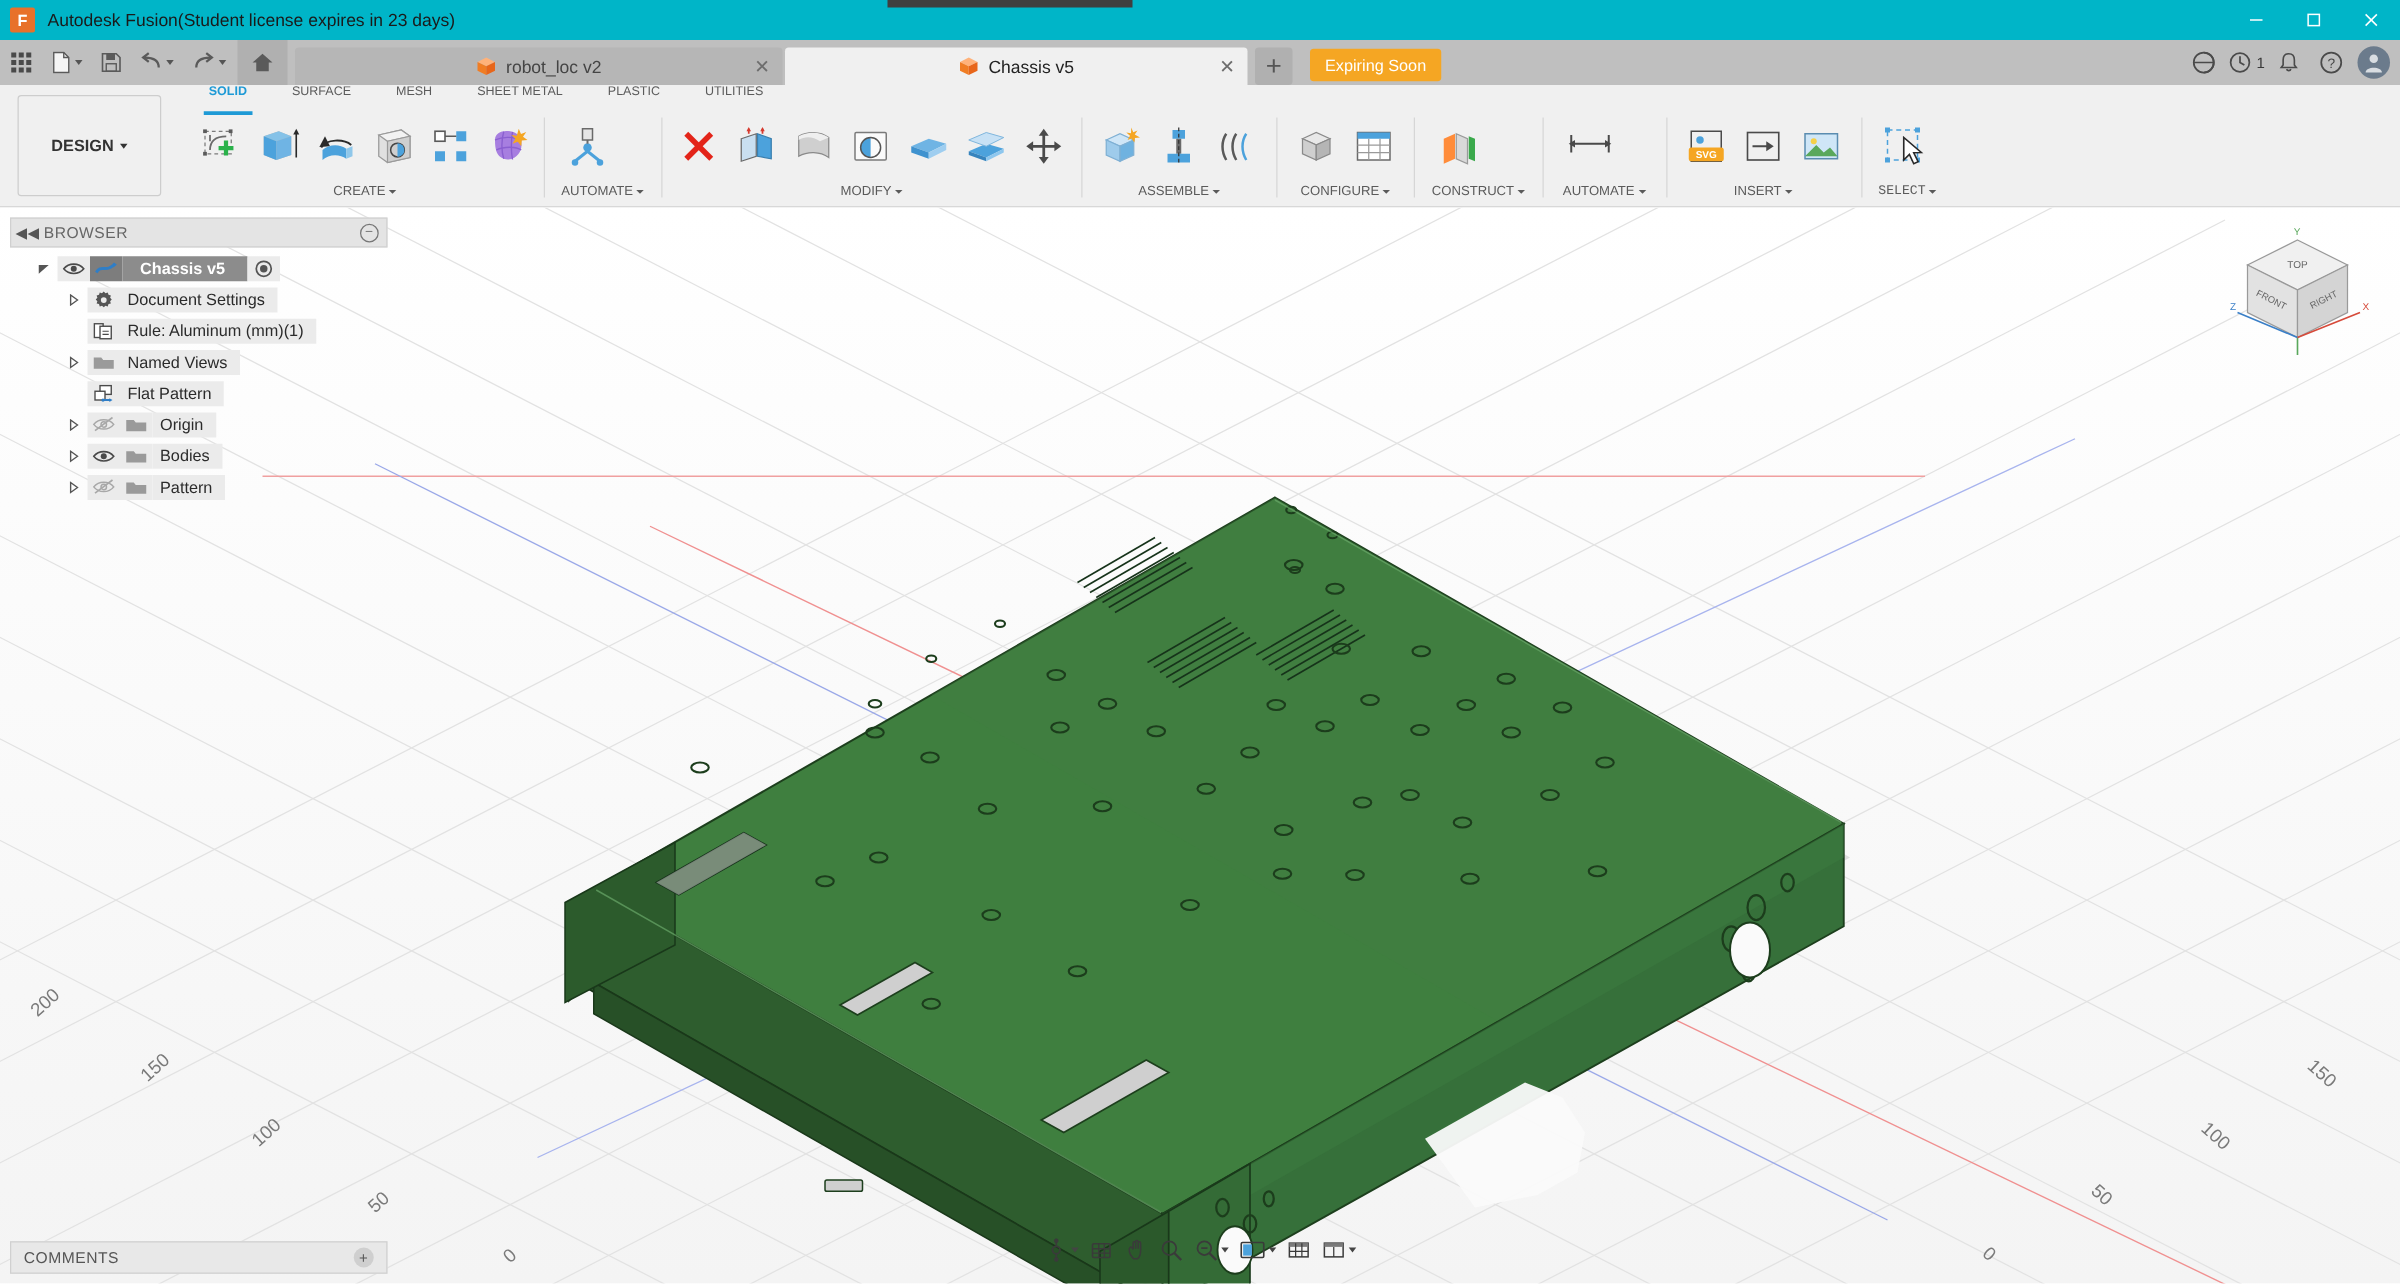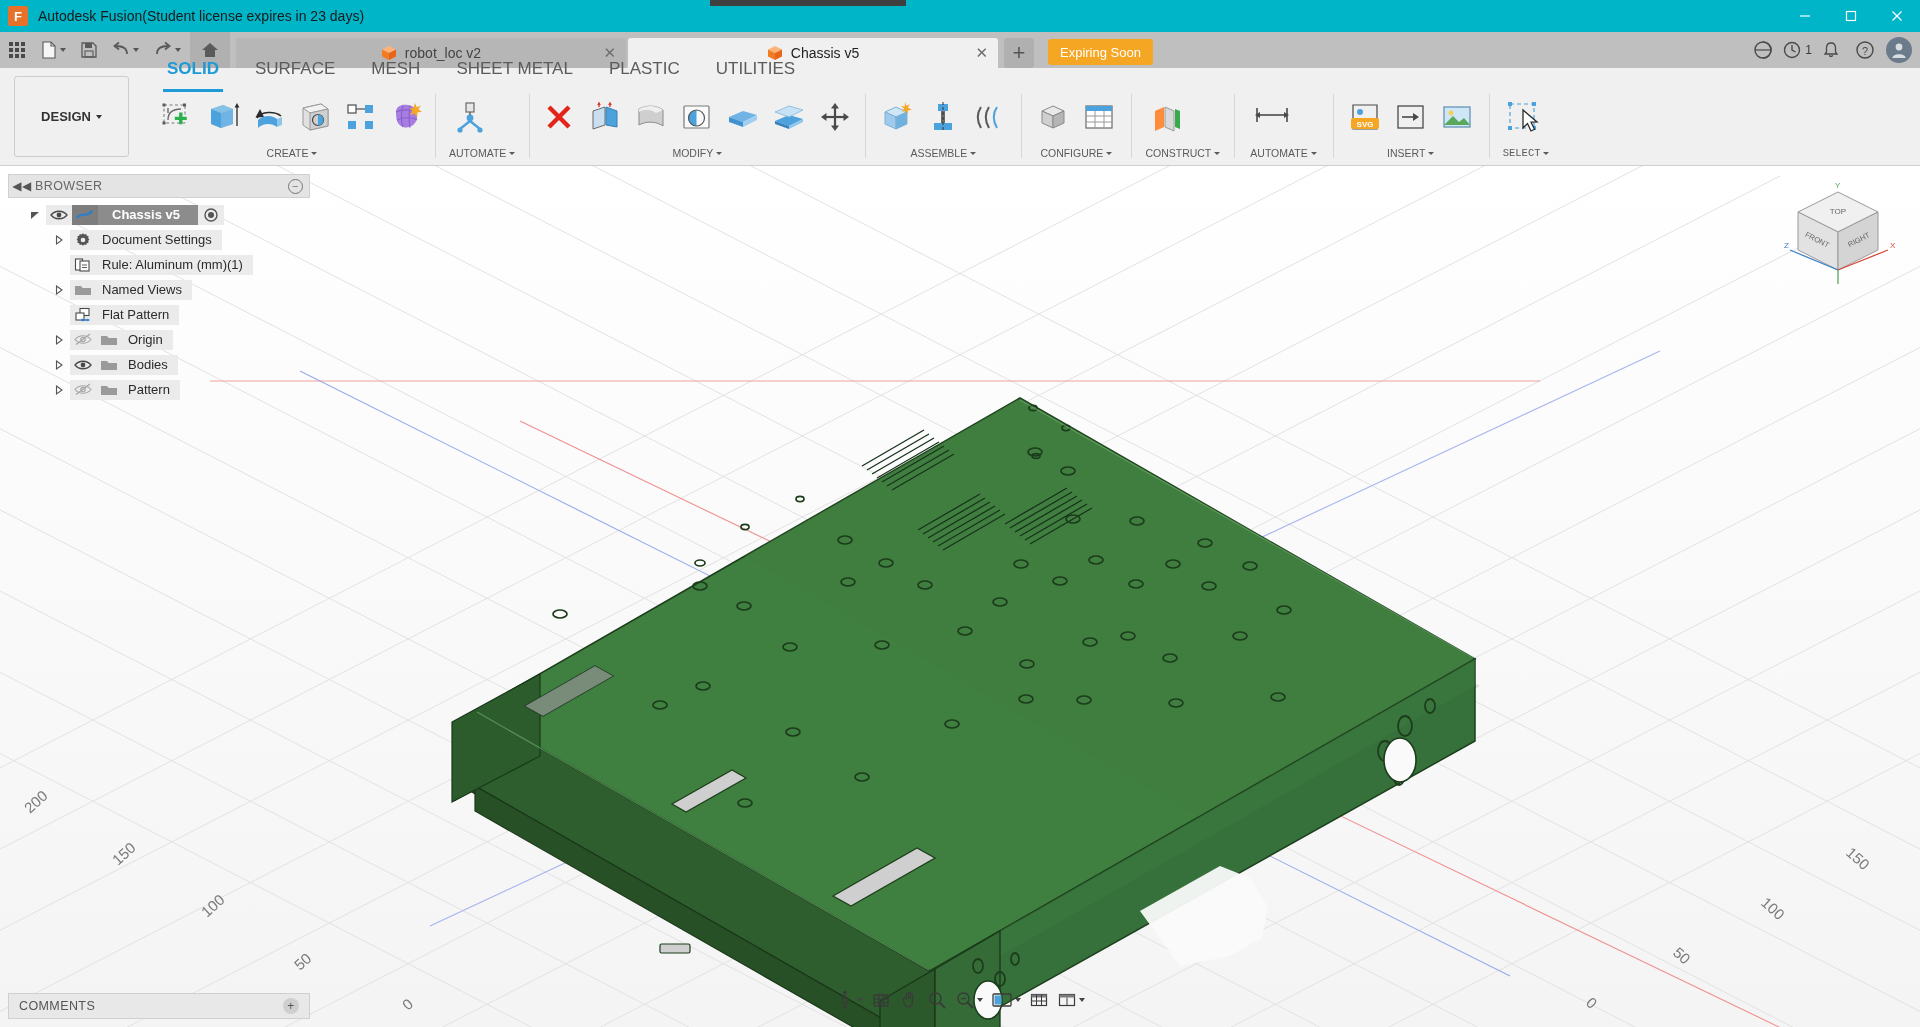--- a/index.html
+++ b/index.html
@@ -55,22 +55,22 @@
 
   
   #ribbon { background:#f0f0f0; height:98px; display:flex; position:relative;
     border-bottom:1px solid #cfcfcf; }
   #design-box { width:115px; margin:8px 6px 8px 14px; border:1px solid #cdcdcd;
     border-radius:3px; background:#f0f0f0; display:flex; align-items:center;
     justify-content:center; font-size:13px; color:#333; font-weight:bold; }
   #design-box .caret { border-top-color:#333; margin-left:5px; }
   #ribbon-main { flex:1; position:relative; }
   #ribbon-tabs { display:flex; height:22px; align-items:center; padding-left:14px; }
-  .rtab { font-size:17px; color:#5b5b5b; padding:11px 18px; position:relative;
-    height:22px; display:flex; align-items:flex-end; white-space:nowrap; }
+  .rtab { font-size:10px; color:#5b5b5b; padding:0 18px; position:relative;
+    height:22px; display:flex; align-items:flex-start; white-space:nowrap; }
   .rtab.active { color:#1e9ad6; font-weight:bold; }
   .rtab.active::after { content:""; position:absolute; left:14px; right:14px;
     bottom:-2px; height:3px; background:#1e9ad6; }
   #ribbon-panels { display:flex; align-items:flex-start; height:74px;
     padding-left:14px; }
   .panel { display:flex; flex-direction:column; height:74px; position:relative;
     padding:0 6px; }
   .panel-icons { display:flex; align-items:center; height:54px; gap:2px; }
   .panel-label { height:18px; display:flex; align-items:center;
     justify-content:center; font-size:10.5px; color:#5a5a5a; white-space:nowrap; }

